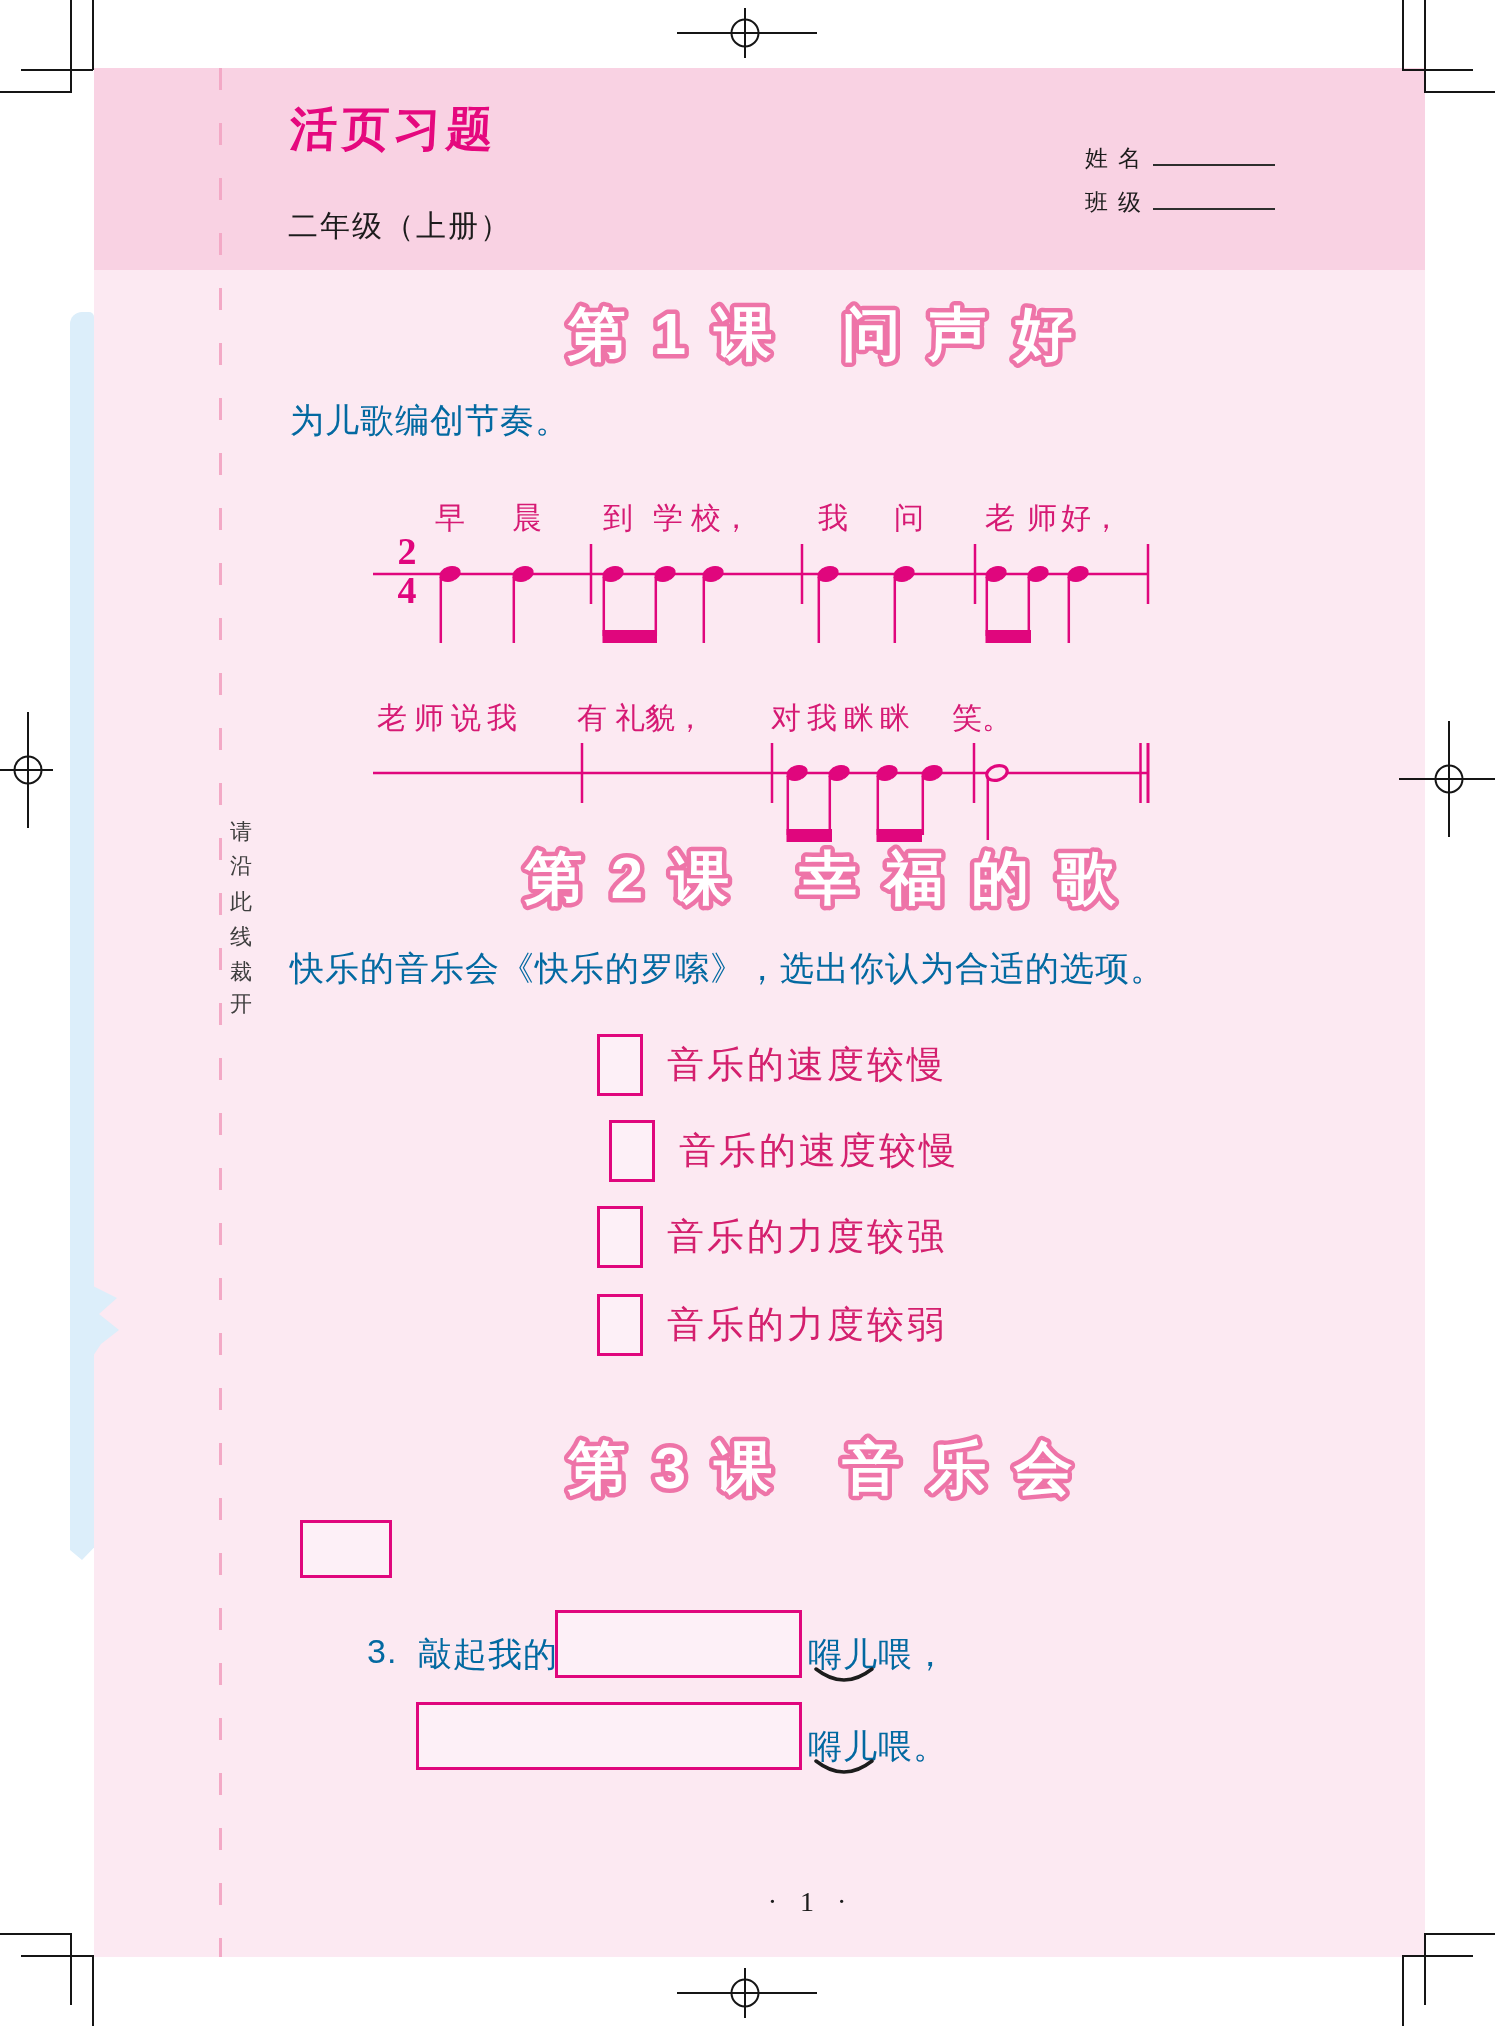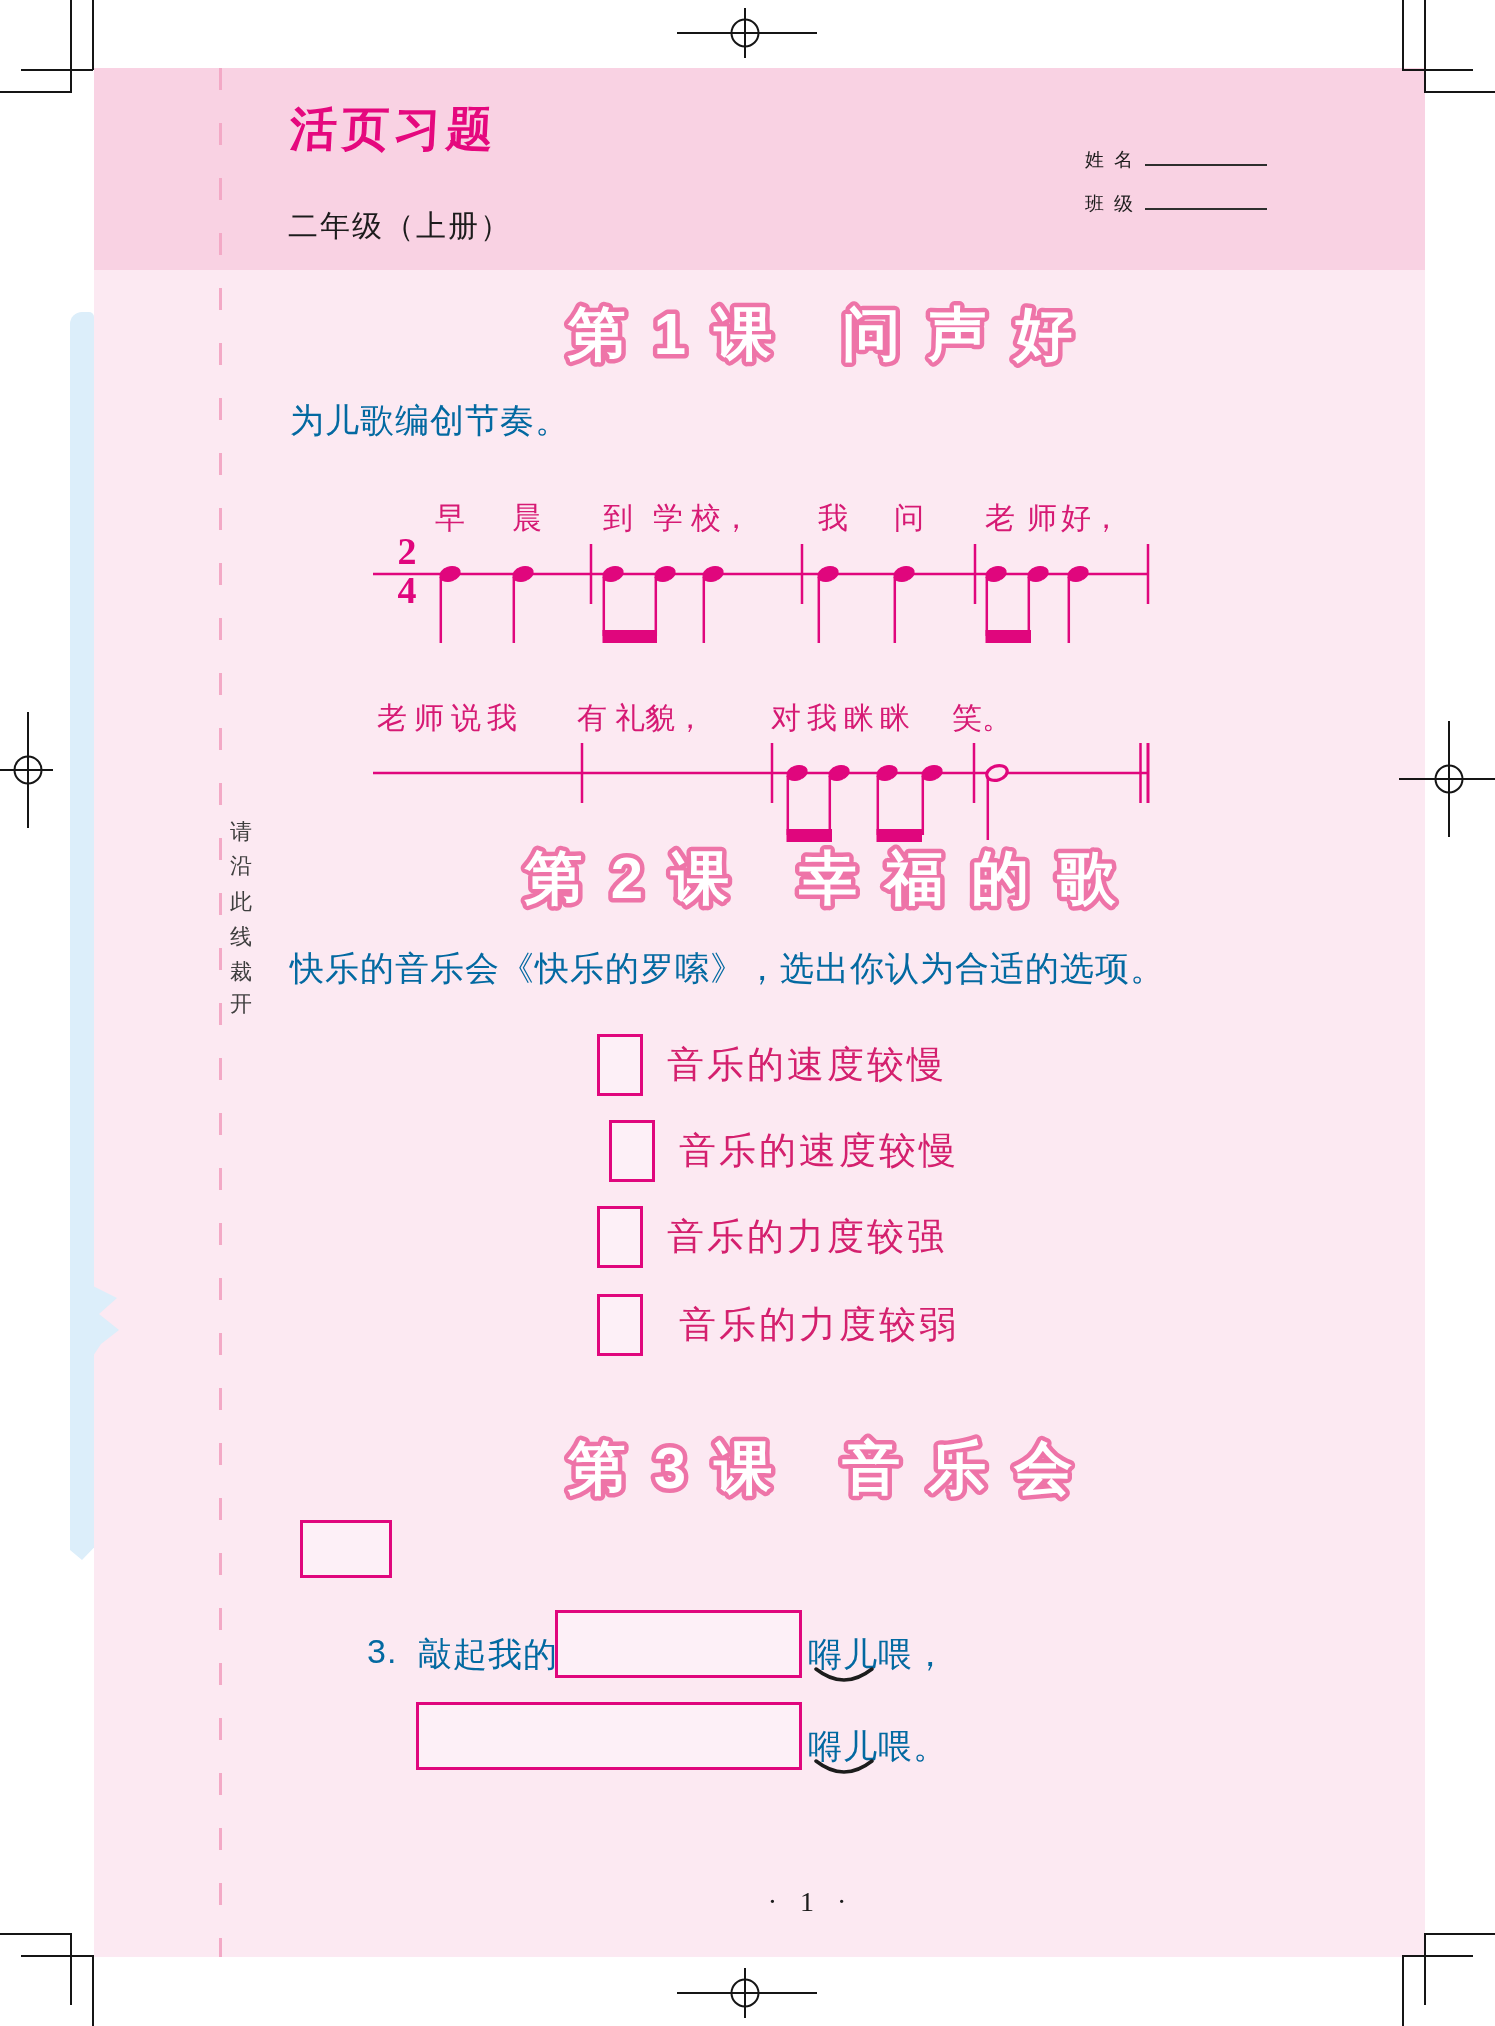--- a/index.html
+++ b/index.html
@@ -12,21 +12,21 @@
               border-radius:12px 5px 0 0;
               clip-path:polygon(0 0,100% 0,100% 99%,50% 100%,0 99.2%);}
   .cut-dash{left:219px;top:68px;width:3px;height:1889px;
             background:repeating-linear-gradient(to bottom,#f3a9c6 0 22px,transparent 22px 55px);}
   .cut-text{left:226px;top:802px;writing-mode:vertical-rl;text-orientation:upright;
             font-size:22px;letter-spacing:35px;color:#3f3f3f;font-family:"Liberation Serif",serif;}
   .logo{left:290px;top:98px;font-size:47px;font-weight:bold;color:#e5087e;
         letter-spacing:5px;transform:skewX(-3deg);}
   .grade{left:288px;top:206px;font-size:30px;color:#1c1c1c;letter-spacing:2px;
          font-family:"Liberation Serif",serif;}
-  .stu-row{font-size:19px;color:#1c1c1c;letter-spacing:10px;}
+  .stu-row{font-size:23px;color:#1c1c1c;letter-spacing:10px;}
   .fill-line{display:inline-block;width:122px;height:26px;border-bottom:2px solid #2e2e2e;margin-left:2px;}
   .body-text{font-size:34px;color:#0369a1;letter-spacing:1px;}
   .option-row{display:flex;align-items:center;height:62px;}
   .checkbox{display:inline-block;width:40px;height:56px;border:3px solid #e0067d;
             background:#fdf0f7;}
   .option-label{margin-left:24px;font-size:37px;color:#d4206e;letter-spacing:3px;
                 font-family:"Liberation Serif",serif;}
   .inline-box{display:inline-block;width:86px;height:52px;border:3px solid #e0067d;
               background:#fdf0f7;margin:0 10px;vertical-align:middle;}
   .blank-box{border:3px solid #e0067d;background:#fdf0f7;}
@@ -166,21 +166,21 @@
   <span class="option-label">音乐的速度较慢</span>
 </div>
 <div class="abs option-row" style="left:597px;top:1120px;margin-left:12px;">
   <span class="checkbox"></span>
   <span class="option-label">音乐的速度较慢</span>
 </div>
 <div class="abs option-row" style="left:597px;top:1206px;">
   <span class="checkbox"></span>
   <span class="option-label">音乐的力度较强</span>
 </div>
-<div class="abs option-row" style="left:597px;top:1294px;gap:12px;">
+<div class="abs option-row" style="left:597px;top:1294px;">
   <span class="checkbox"></span>
   <span class="option-label">音乐的力度较弱</span>
 </div>
 
 <svg class="abs title-svg" style="left:221px;top:1398px;" width="1204" height="110">
   <text x="602" y="90" text-anchor="middle">第 3 课　音 乐 会</text>
 </svg>
 <div class="abs body-text" style="left:290px;top:1516px;height:66px;display:flex;align-items:center;">
   <span class="inline-box"></span>
 </div>

